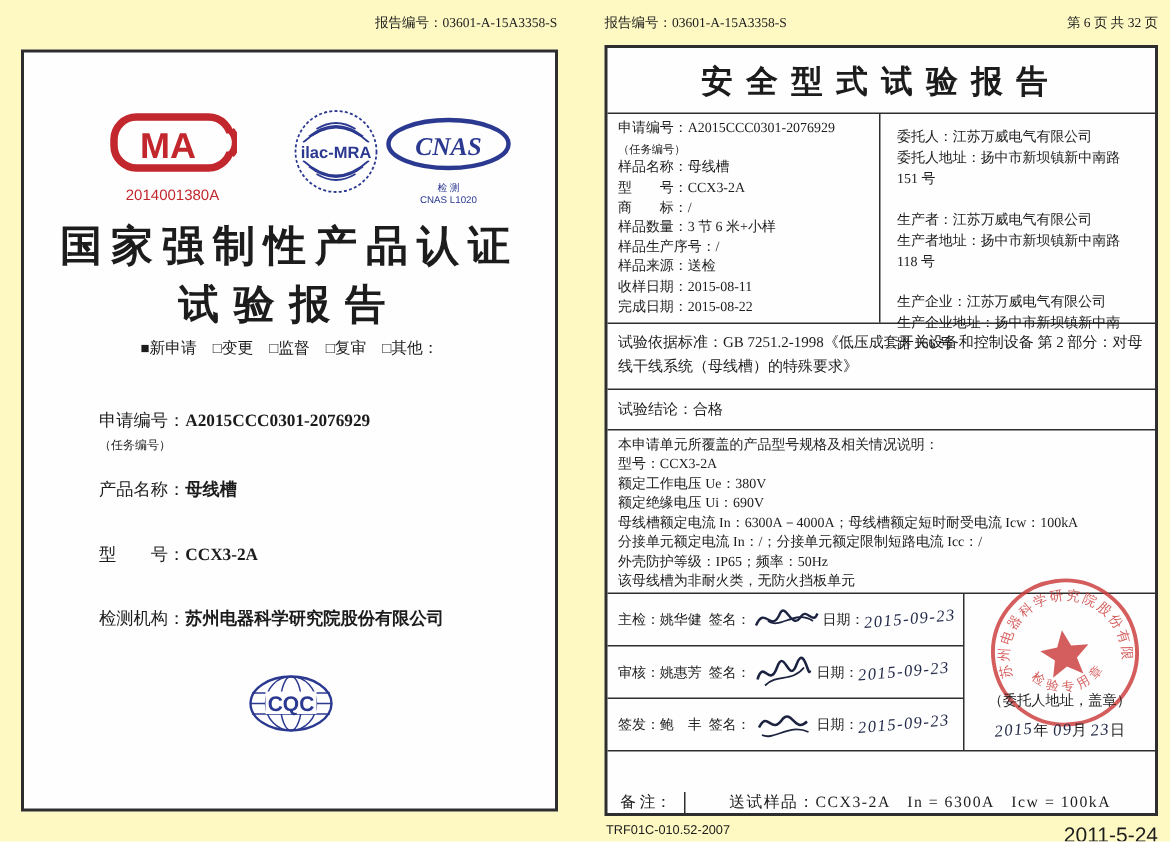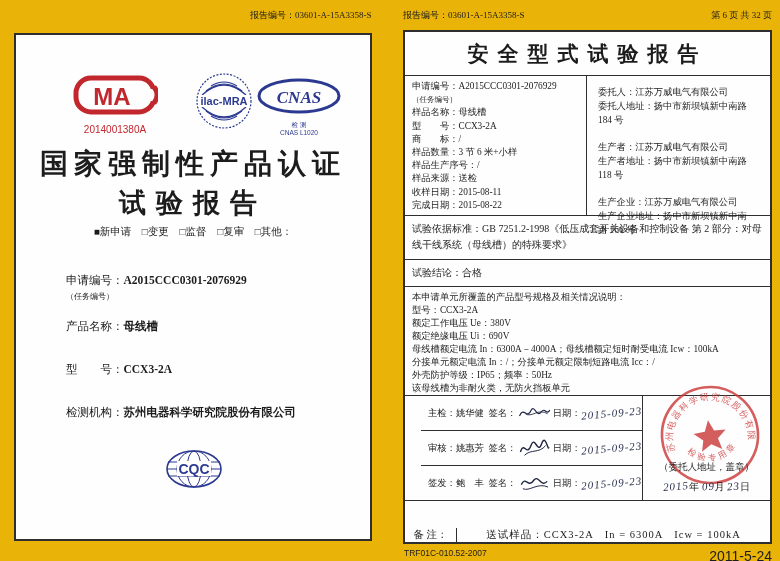--- a/index.html
+++ b/index.html
@@ -1,18 +1,18 @@
 <!DOCTYPE html>
 <html><head>
 <meta charset="utf-8">
 <style>
   * { margin:0; padding:0; box-sizing:border-box; }
   html,body { background:#ffffff; }
   body { font-family:"Liberation Serif","DejaVu Serif",serif; color:#1c1c1c; }
-  .canvas { position:relative; width:780px; height:561px; background:#eab308; overflow:hidden; }
+  .canvas { position:relative; width:780px; height:561px; background:#fef9c3; overflow:hidden; }
 
   .page { position:absolute; background:#fefefe; }
   .page-left  { left:14px; top:33px; width:358px; height:508px; border:2px solid #2e2e2e; }
   .page-right { left:403px; top:30px; width:369px; height:514px; border:2px solid #2e2e2e; display:flex; flex-direction:column; }
 
   .left-report-no { position:absolute; top:9px; left:250px; width:136px; font-size:9px; letter-spacing:0; white-space:nowrap; }
   .right-header { position:absolute; top:9px; left:403px; width:369px; display:flex; justify-content:space-between; font-size:9px; white-space:nowrap; }
 
   
   .logo-row { position:absolute; top:36px; left:0; width:100%; height:90px; }
@@ -42,21 +42,21 @@
   .r-info { display:flex; height:140px; border-bottom:1.5px solid #2e2e2e; }
   .r-info-left { width:182px; border-right:1.5px solid #2e2e2e; padding:4px 2px 0 7px; font-size:9.3px; line-height:13.2px; }
   .r-info-left .note { font-size:7.5px; }
   .r-info-right { flex:1; padding:9px 20px 0 11px; font-size:9.3px; line-height:14px; }
   .r-info-right .pair { margin-bottom:13px; }
   .r-standard { height:44px; border-bottom:1.5px solid #2e2e2e; padding:5px 7px 0; font-size:10px; line-height:16px; }
   .r-conclusion { height:27px; border-bottom:1.5px solid #2e2e2e; padding:6px 7px 0; font-size:10px; }
   .r-coverage { height:109px; border-bottom:1.5px solid #2e2e2e; padding:4px 7px 16px; font-size:9.3px; line-height:13px; }
   .r-sign { display:flex; height:105px; border-bottom:1.5px solid #2e2e2e; }
   .r-sign-left { width:238px; border-right:1.5px solid #2e2e2e; display:flex; flex-direction:column; }
-  .sign-row { flex:1; display:flex; align-items:center; padding-left:7px; font-size:9.3px; white-space:nowrap; position:relative;margin-left:16px; }
+  .sign-row { flex:1; display:flex; align-items:center; padding-left:7px; font-size:9.3px; white-space:nowrap; position:relative; }
   .sign-row + .sign-row { border-top:1.5px solid #2e2e2e; }
   .sign-svg { margin:0 2px; }
   .hand { display:inline-block; font-style:italic; color:#232a49; transform:rotate(-5deg); font-size:11px; letter-spacing:1px; }
   .r-sign-right { flex:1; position:relative; overflow:visible; }
   .stamp-svg { position:absolute; left:12px; top:-16px; transform:rotate(-8deg); }
   .stamp-caption { position:absolute; bottom:26px; left:0; width:100%; text-align:center; font-size:9.5px; }
   .stamp-date { position:absolute; bottom:6px; left:0; width:100%; text-align:center; font-size:10px; }
   .r-remark { flex:1; display:flex;align-items:flex-end; }
   .remark-label { width:52px; border-right:1.5px solid #2e2e2e; display:flex; align-items:center; justify-content:center; font-size:10.5px; }
   .remark-value { flex:1; display:flex; align-items:center; justify-content:center; font-size:10.5px; letter-spacing:1px; }
@@ -159,21 +159,21 @@
         <div>商　　标：/</div>
         <div>样品数量：3 节 6 米+小样</div>
         <div>样品生产序号：/</div>
         <div>样品来源：送检</div>
         <div>收样日期：2015-08-11</div>
         <div>完成日期：2015-08-22</div>
       </div>
       <div class="r-info-right">
         <div class="pair">
           <div>委托人：江苏万威电气有限公司</div>
-          <div>委托人地址：扬中市新坝镇新中南路 184 号</div>
+          <div>委托人地址：扬中市新坝镇新中南路 151 号</div>
         </div>
         <div class="pair">
           <div>生产者：江苏万威电气有限公司</div>
           <div>生产者地址：扬中市新坝镇新中南路 118 号</div>
         </div>
         <div>
           <div>生产企业：江苏万威电气有限公司</div>
           <div>生产企业地址：扬中市新坝镇新中南路 166 号</div>
         </div>
       </div>

